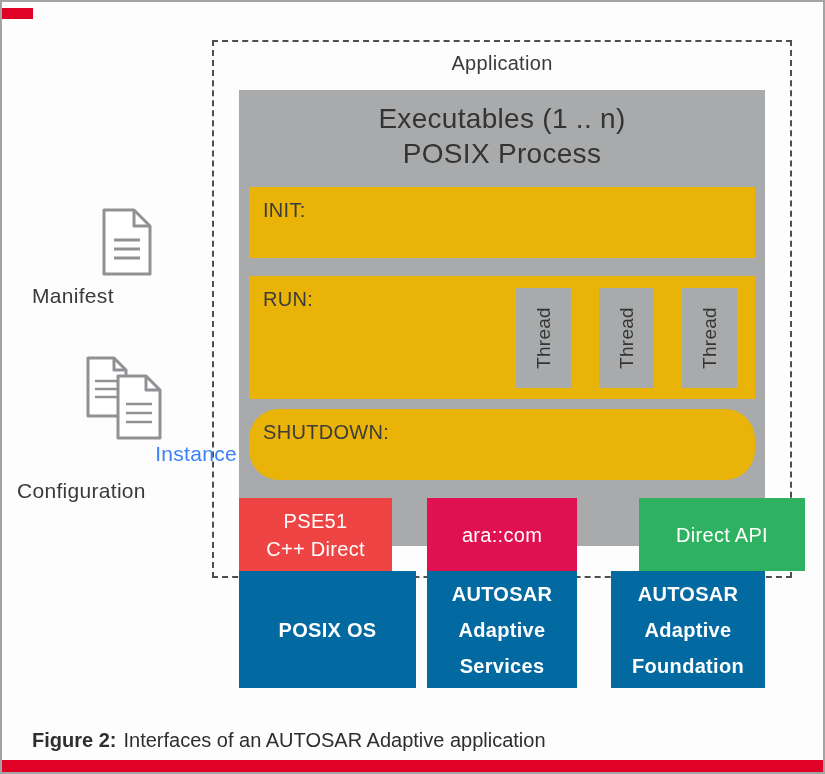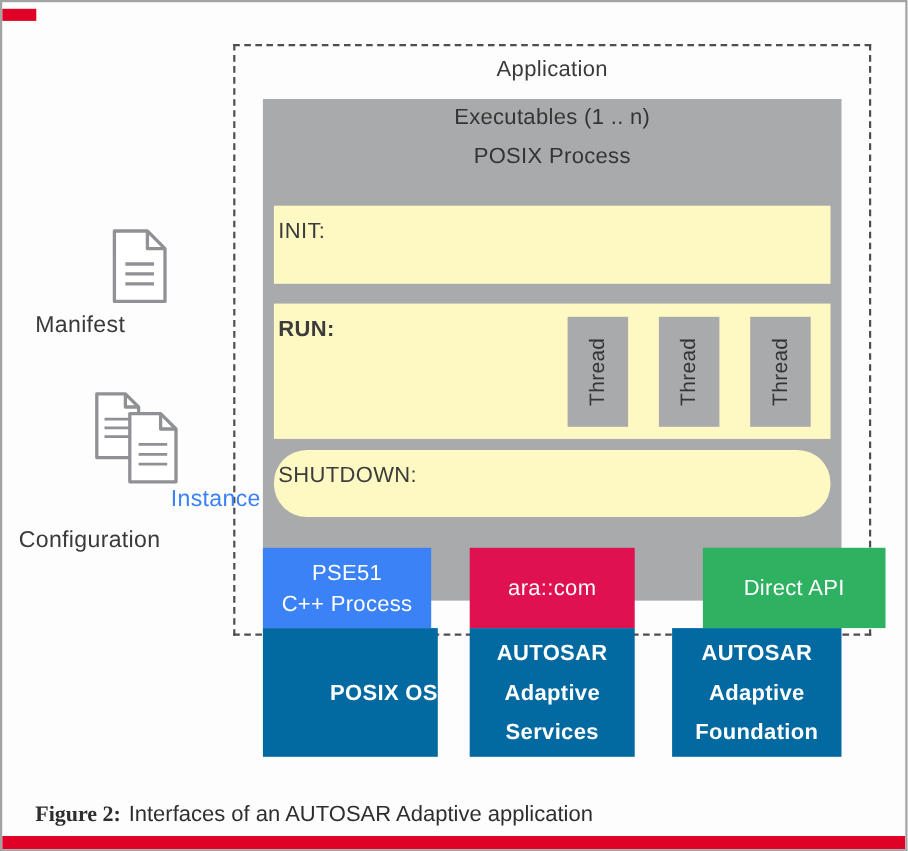--- a/index.html
+++ b/index.html
@@ -8,49 +8,49 @@
     position:relative; width:825px; height:774px;
     background:#fdfdfd; border:2px solid #a3a3a3; overflow:hidden; color:#3c3c3c;
   }
   .corner-red { position:absolute; top:6px; left:0; width:31px; height:11px; }
   .bottom-bar { position:absolute; left:0; bottom:0; width:100%; height:12px; }
 
   .app-box { position:absolute; left:210px; top:38px; width:580px; height:538px; border:2px dashed #4e4e4e; z-index:0; }
   .app-title { position:absolute; top:10px; left:0; width:100%; text-align:center; font-size:20px; color:#3a3a3a; letter-spacing:.3px; }
 
   .container { position:absolute; left:237px; top:88px; width:526px; height:456px; background:#a8aaab; z-index:1; }
-  .container-titles { text-align:center; font-size:20px; line-height:35px; color:#343434; letter-spacing:.3px; }
+  .container-titles { padding-top:11px; text-align:center; font-size:28px; line-height:35px; color:#343434; letter-spacing:.3px; }
 
-  .phase { position:absolute; left:247px; width:506px; background:#fef9c3; font-size:20px; padding:12px 4px; z-index:2; letter-spacing:.3px; }
+  .phase { position:absolute; left:247px; width:506px; background:#eab308; font-size:20px; padding:12px 14px; z-index:2; letter-spacing:.3px; }
   #phase-init     { top:185px; height:71px; }
-  #phase-run      { top:274px; height:123px;font-weight:bold; }
-  #phase-shutdown { top:407px; height:61px;border-radius:30px; }
+  #phase-run      { top:274px; height:123px; }
+  #phase-shutdown { top:407px; height:71px;border-radius:30px; }
 
   .thread { position:absolute; top:286px; width:55px; height:100px; background:#a8aaab; display:flex; align-items:center; justify-content:center; z-index:3; }
   #thread-1 { left:514px; } #thread-2 { left:597px; } #thread-3 { left:680px; }
   .thread span { writing-mode:vertical-rl; transform:rotate(180deg); font-size:19px; color:#343434; letter-spacing:.3px; }
 
   .iface { position:absolute; top:496px; height:73px; display:flex; flex-direction:column; justify-content:center; text-align:center; color:#ffffff; font-size:20px; line-height:28px; z-index:4; letter-spacing:.3px; }
   #iface-1 { left:237px; width:153px; }
   #iface-2 { left:425px; width:150px; }
   #iface-3 { left:637px; width:166px; }
 
   .platform { position:absolute; top:569px; height:117px; background:#0369a1; display:flex; flex-direction:column; justify-content:center; text-align:center; color:#ffffff; font-size:20px; font-weight:bold; line-height:36px; z-index:4; letter-spacing:.3px; }
-  #platform-1 { left:237px; width:159px;align-items:flex-end; }
+  #platform-1 { left:237px; width:177px; }
   #platform-2 { left:425px; width:150px; }
   #platform-3 { left:609px; width:154px; }
 
   .manifest-icon { position:absolute; left:96px; top:206px; }
   .manifest-label { position:absolute; left:30px; top:282px; width:190px; text-align:left; font-size:21px; color:#3a3a3a; letter-spacing:.3px; }
   .instance-icon { position:absolute; left:82px; top:352px; }
   .instance-label-1 { position:absolute; left:15px; top:440px; width:220px; text-align:right; font-size:21px; color:#3b82f6; letter-spacing:.3px; }
   .instance-label-2 { position:absolute; left:15px; top:477px; width:220px; text-align:left; font-size:21px; color:#3a3a3a; letter-spacing:.3px; }
 
   .caption { position:absolute; left:30px; top:727px; font-size:20px; color:#2e2e2e; white-space:nowrap; }
-  .caption .fig { font-weight:bold; margin-right:7px;font-family:Liberation Serif, serif; }
+  .caption .fig { font-weight:bold; margin-right:7px; }
 
   .watermark { position:absolute; left:638px; top:720px; display:flex; align-items:center; gap:6px; z-index:6; }
   .watermark .wm-text { font-size:21px; color:#1d1d1d; font-weight:600; }
 </style>
 </head>
 <body>
 
 <div class="page">
 
   <div class="corner-red" style="background-color: rgb(223, 2, 38);"></div>
@@ -79,23 +79,23 @@
   <div class="thread" id="thread-1">
     <span>Thread</span>
   </div>
   <div class="thread" id="thread-2">
     <span>Thread</span>
   </div>
   <div class="thread" id="thread-3">
     <span>Thread</span>
   </div>
 
-  <div class="iface" id="iface-1" style="background-color: #3b82f6;">
+  <div class="iface" id="iface-1" style="background-color: #ef4444;">
     <div>PSE51</div>
-    <div>C++ Process</div>
+    <div>C++ Direct</div>
   </div>
   <div class="iface" id="iface-2" style="background-color: rgb(224, 17, 80);">
     <div>ara::com</div>
     <div></div>
   </div>
   <div class="iface" id="iface-3" style="background-color: rgb(46, 177, 96);">
     <div>Direct API</div>
     <div></div>
   </div>
 

